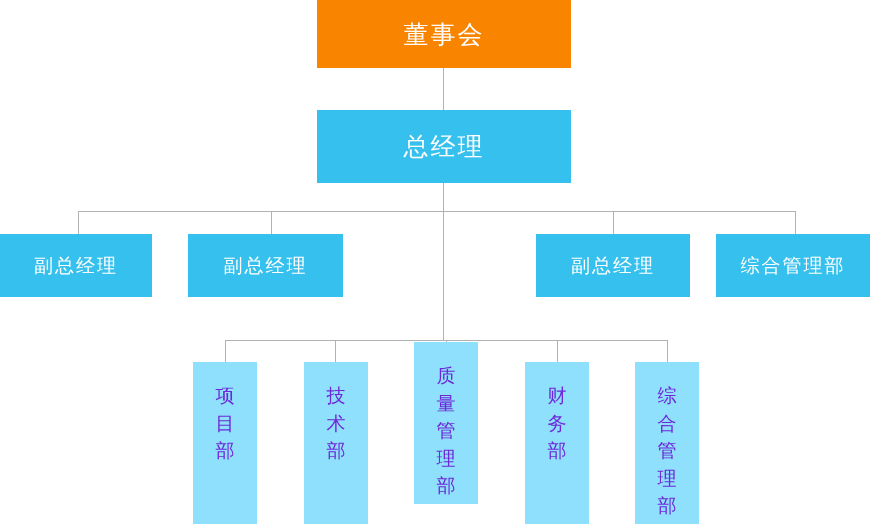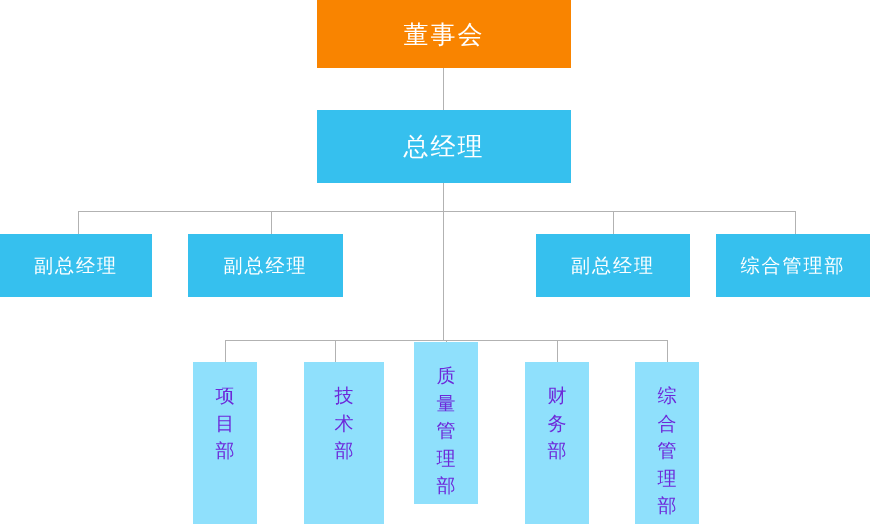--- a/index.html
+++ b/index.html
@@ -107,21 +107,21 @@
   <div class="node node-mgr" style="left:188px; top:234px; width:155px; height:63px;">副总经理</div>
 
   <div class="node node-mgr" style="left:536px; top:234px; width:154px; height:63px;">副总经理</div>
 
   <div class="node node-mgr" style="left:716px; top:234px; width:154px; height:63px;">综合管理部</div>
 
   <div class="node node-dept" style="left:193px; top:362px; width:64px; height:162px;">
     <span class="dept-label">项目部</span>
   </div>
 
-  <div class="node node-dept" style="left:304px; top:362px; width:80px; height:162px;">
+  <div class="node node-dept" style="left:304px; top:362px; width:64px; height:162px;">
     <span class="dept-label">技术部</span>
   </div>
 
   <div class="node node-dept" style="left:414px; top:342px; width:64px; height:162px;">
     <span class="dept-label">质量管理部</span>
   </div>
 
   <div class="node node-dept" style="left:635px; top:362px; width:64px; height:162px;">
     <span class="dept-label">综合管理部</span>
   </div>

